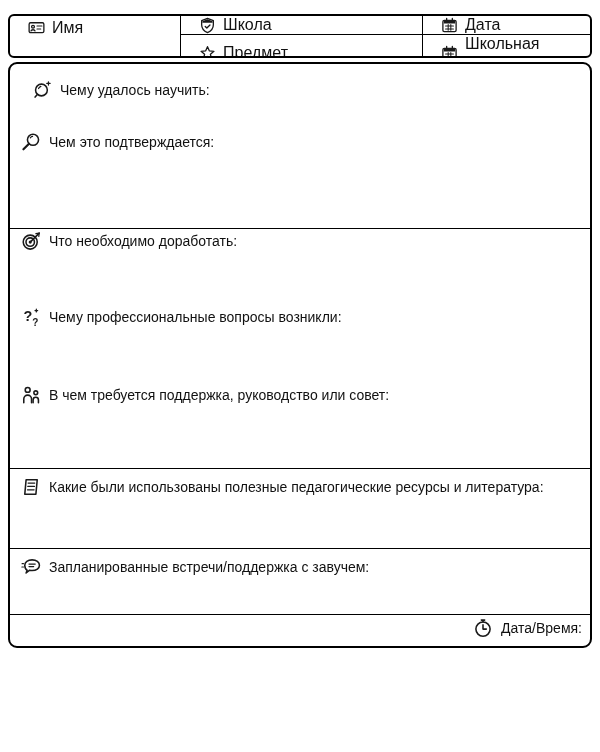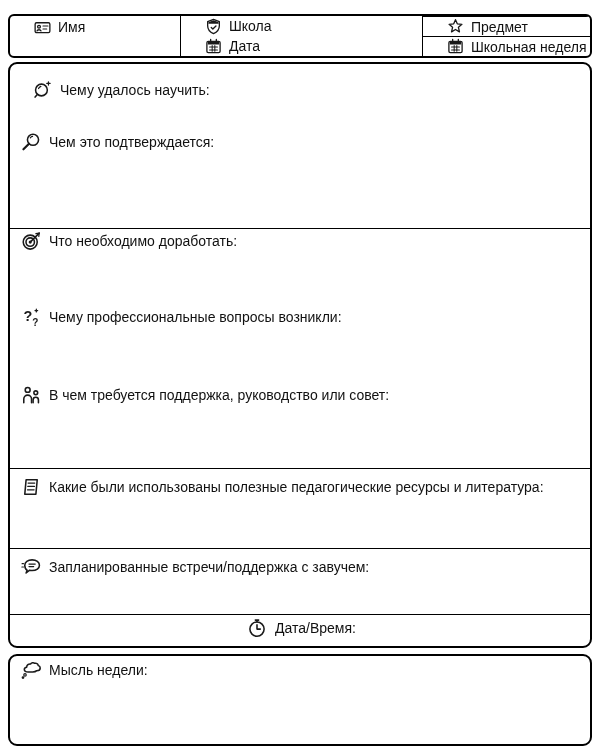--- a/index.html
+++ b/index.html
@@ -14,21 +14,21 @@
   
   .header {
     display: grid;
     grid-template-columns: 170px 242px 1fr;
     grid-template-rows: 1fr 1fr;
     height: 44px;
     border: 2px solid #000;
     border-radius: 6px;
     overflow: hidden;
   }
-  .cell { display: flex; align-items: center; gap: 7px; padding-left: 24px; font-size: 14px; }
+  .cell { display: flex; align-items: center; gap: 7px; padding-left: 18px; font-size: 16px; }
   .cell-name { grid-row: 1 / 3; align-items: flex-start; padding-top: 3px; }
   .cell-school { border-left: 1.5px solid #000; }
   .cell-date { border-left: 1.5px solid #000; }
   .cell-subject { border-left: 1.5px solid #000; border-top: 1.5px solid #000; }
   .cell-week { border-left: 1.5px solid #000; border-top: 1.5px solid #000; }
 
   
   .main-box {
     margin-top: 4px;
     height: 586px;
@@ -58,21 +58,21 @@
   }
   .mt2 { margin-top: 2px; } .mt3 { margin-top: 3px; } .mt4 { margin-top: 4px; }
   .mt8 { margin-top: 8px; } .mt12 { margin-top: 12px; } .mt16 { margin-top: 16px; padding-left: 22px; }
 
   .icon { width: 20px; height: 20px; flex: 0 0 20px; }
   .icon svg { display: block; width: 100%; height: 100%; }
   .icon-sm { width: 17px; height: 17px; flex: 0 0 17px; }
 
   .write-area { flex: 1 1 auto; cursor: text; }
   .inline-area { flex: 1 1 auto; cursor: text; align-self: stretch; }
-  .row { align-items: center; display: flex; }
+  .row { align-items: flex-end; display: flex; }
 
   
   .thought-box {
     margin-top: 6px;
     height: 92px;
     border: 2px solid #000;
     border-radius: 9px;
     display: flex; flex-direction: column;
     overflow: hidden;
   }
@@ -105,42 +105,42 @@
         <svg viewBox="0 0 18 18">
             <g class="stroke">
           <path d="M9 1.5 L15.2 3.8 V8.2 C15.2 12.4 12.6 15 9 16.5 C5.4 15 2.8 12.4 2.8 8.2 V3.8 Z"></path>
           <path class="fill" d="M9 2.4 L14.4 4.4 V6.2 H3.6 V4.4 Z"></path>
           <path d="M6.6 10 L8.3 11.7 L11.6 8.4"></path>
         </g>
           </svg>
       </span>
       <span>Школа</span>
     </div>
-    <div class="cell cell-subject">
-      <span class="icon icon-sm">
-        <svg viewBox="0 0 18 18">
-            <g class="stroke">
-          <path d="M9 1.8 L10.9 6.2 L15.8 6.7 L12.1 9.9 L13.2 14.7 L9 12.2 L4.8 14.7 L5.9 9.9 L2.2 6.7 L7.1 6.2 Z"></path>
-        </g>
-          </svg>
-      </span>
-      <span>Предмет</span>
-    </div>
     <div class="cell cell-date">
       <span class="icon icon-sm">
         <svg viewBox="0 0 18 18">
             <g class="stroke">
           <rect x="2" y="3.5" width="14" height="12" rx="1.5"></rect>
           <path class="fill" d="M3 4.2 h12 v2.6 H3 Z"></path>
           <path d="M6 1.5 V4.6 M12 1.5 V4.6"></path>
           <path class="thin" d="M4.8 9.6 h8.4 M4.8 12.6 h8.4 M7.6 8 v6 M10.4 8 v6"></path>
         </g>
           </svg>
       </span>
       <span>Дата</span>
+    </div>
+    <div class="cell cell-subject">
+      <span class="icon icon-sm">
+        <svg viewBox="0 0 18 18">
+            <g class="stroke">
+          <path d="M9 1.8 L10.9 6.2 L15.8 6.7 L12.1 9.9 L13.2 14.7 L9 12.2 L4.8 14.7 L5.9 9.9 L2.2 6.7 L7.1 6.2 Z"></path>
+        </g>
+          </svg>
+      </span>
+      <span>Предмет</span>
     </div>
     <div class="cell cell-week">
       <span class="icon icon-sm">
         <svg viewBox="0 0 18 18">
             <g class="stroke">
           <rect x="2" y="3.5" width="14" height="12" rx="1.5"></rect>
           <path class="fill" d="M3 4.2 h12 v2.6 H3 Z"></path>
           <path d="M6 1.5 V4.6 M12 1.5 V4.6"></path>
           <path class="thin" d="M4.8 9.6 h8.4 M4.8 12.6 h8.4 M7.6 8 v6 M10.4 8 v6"></path>
         </g>
@@ -278,29 +278,14 @@
           </g>
             </svg>
         </span>
         <span>Дата/Время:</span>
       </div>
       <div class="inline-area"></div>
     </div>
 
   </div>
 
-  <div class="thought-box">
-    <div class="prompt mt4">
-      <span class="icon">
-        <svg viewBox="0 0 18 18">
-            <g class="stroke">
-          <path d="M6.4 10.8 c-2.1 0 -3.4 -0.9 -3.4 -2.3 c0 -1.1 0.9 -1.9 2.1 -2 c0.1 -2 1.7 -3.2 3.5 -2.9 c0.9 -1.2 2.7 -1.5 3.8 -0.6 c1.4 -0.5 3 0.4 3.1 1.9 c1.1 0.3 1.8 1.1 1.8 2.2 c0 1.5 -1.3 2.5 -3.1 2.5 c-0.8 0.8 -2.2 1.2 -3.7 1.2 Z"></path>
-          <circle class="thin" cx="3.6" cy="13.4" r="1.1"></circle>
-          <circle class="thin" cx="1.8" cy="15.8" r="0.7"></circle>
-        </g>
-          </svg>
-      </span>
-      <span>Мысль недели:</span>
-    </div>
-    <div class="write-area"></div>
-  </div>
 
 </div>
 
 </body></html>

